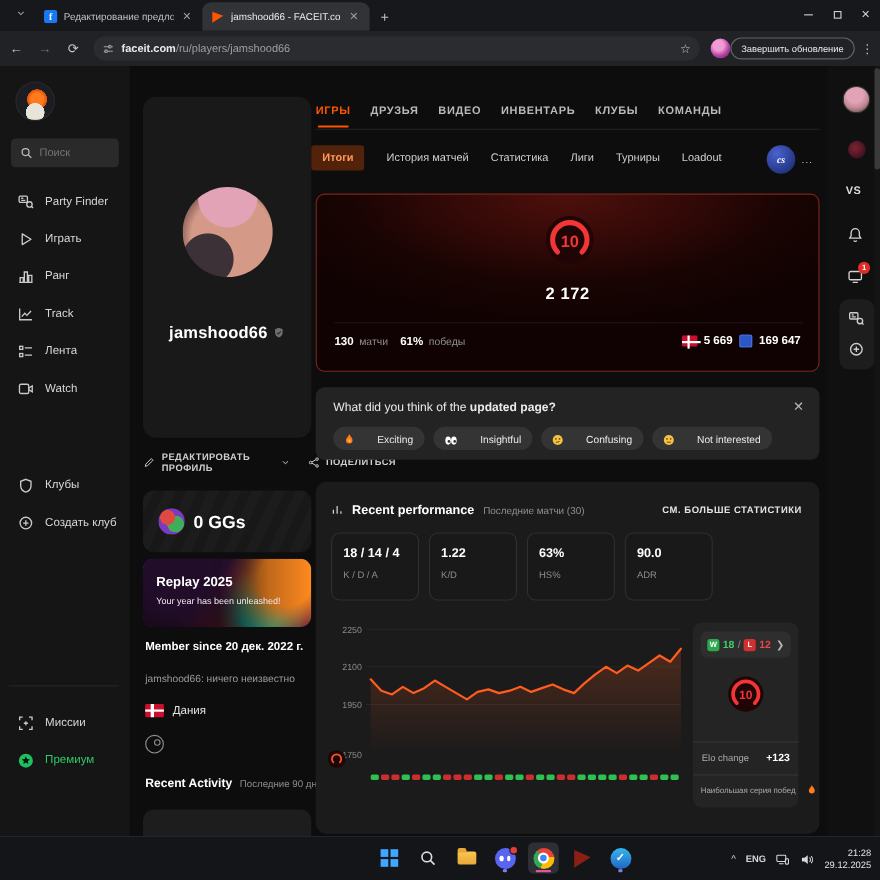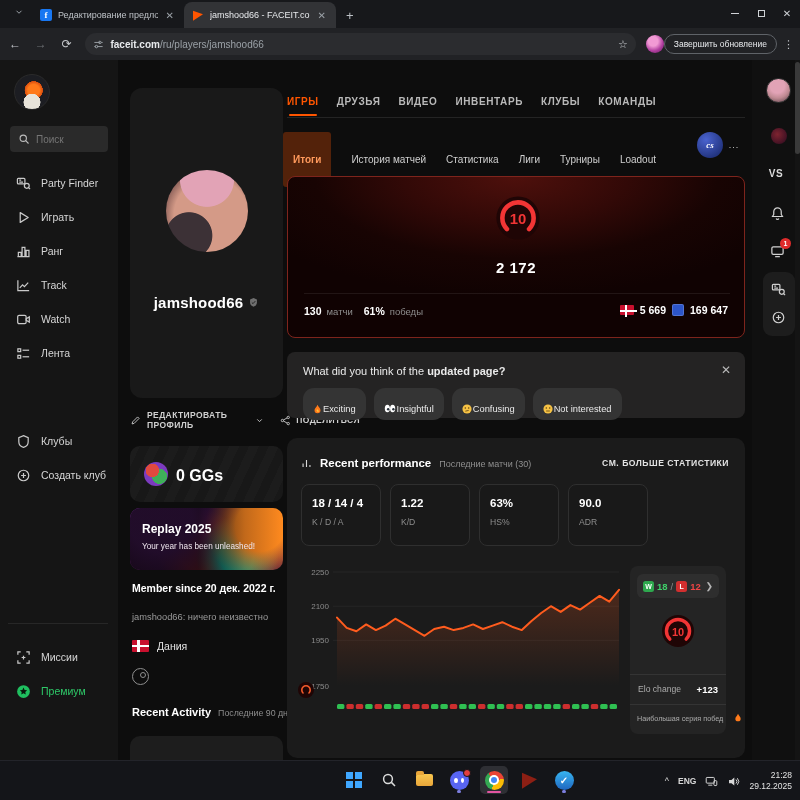--- a/index.html
+++ b/index.html
@@ -79,41 +79,41 @@
   #stub-card{position:absolute;left:130px;top:736px;width:153px;height:24px;border-radius:10px 10px 0 0;background:#1d1d1d}
 
   
   #maintabs{position:absolute;left:287px;top:96px;display:flex;gap:18px}
   .maintab{font-size:10px;font-weight:bold;letter-spacing:.6px;color:#b9b9b9;padding-bottom:9px;position:relative}
   .maintab.active{color:#ff5500}
   .maintab.active::after{content:"";position:absolute;left:2px;right:2px;bottom:0;height:2px;background:#ff5500;border-radius:1px}
   #maintabs-divider{position:absolute;left:287px;top:117px;width:458px;height:1px;background:#242424}
   #subtabs{position:absolute;left:283px;top:132px;display:flex;align-items:center;gap:20px}
   .subtab{font-size:10px;color:#cfcfcf;white-space:nowrap}
-  .subtab.active{color:#ff9a5c;background:#53220a;border-radius:3px;padding:22px 10px;font-weight:bold}
+  .subtab.active{color:#ff9a5c;background:#53220a;border-radius:3px;padding:6px 10px;font-weight:bold}
   #game-icon{position:absolute;left:697px;top:132px;width:26px;height:26px;border-radius:50%;background:radial-gradient(circle at 35% 30%,#4a63cf,#22347f 75%);display:flex;align-items:center;justify-content:center;font-size:9px;font-style:italic;font-weight:bold;color:#fff;font-family:"Liberation Serif",serif}
   #more-games{position:absolute;left:726px;top:138px;width:16px;height:14px;border-radius:3px;color:#cfcfcf;font-size:9px;letter-spacing:1px;display:flex;align-items:center;justify-content:center}
 
   #elo-panel{position:absolute;left:287px;top:176px;width:458px;height:162px;border:1px solid #7e241c;border-radius:8px;background:radial-gradient(ellipse 65% 75% at 50% 0%,#4e100c 0%,#320907 38%,#180403 68%,#100202 100%)}
   #elo-level{position:absolute;left:207px;top:18px}
   #elo-value{position:absolute;left:0;top:82px;width:100%;text-align:center;font-size:15px;font-weight:bold;color:#fff;letter-spacing:.5px}
   #elo-divider{position:absolute;left:16px;top:116px;width:426px;height:1px;background:rgba(255,255,255,.08)}
   #elo-meta-left{position:absolute;left:16px;top:128px;display:flex;align-items:baseline;gap:5px;font-size:10.5px}
   #elo-meta-left b{color:#fff}
   #elo-meta-left span{color:#8e8e8e;font-size:9.5px}
   #elo-meta-right{position:absolute;right:16px;top:127px;display:flex;align-items:center;gap:6px;font-size:10.5px}
   #elo-meta-right b{color:#fff}
   .eu-badge{width:12px;height:12px;border-radius:2px;background:#2c55c9;box-shadow:inset 0 0 0 1px rgba(255,255,255,.18)}
 
   #feedback{position:absolute;left:287px;top:352px;width:458px;height:66px;background:#242323;border-radius:8px}
   #feedback-q{position:absolute;left:16px;top:13px;font-size:11px;color:#eaeaea}
   #feedback-q b{font-weight:bold}
   #feedback-close{position:absolute;right:14px;top:11px;color:#b9b9b9;font-size:12px}
   #feedback-pills{position:absolute;left:16px;top:36px;display:flex;gap:8px}
-  .pill{height:21px;background:#343434;border-radius:11px;display:flex;align-items:flex-start;gap:1px;padding:16px 10px;font-size:9.3px;color:#e9e9e9;white-space:nowrap}
+  .pill{height:21px;background:#343434;border-radius:11px;display:flex;align-items:flex-end;gap:21px;padding:4px 10px;font-size:9.3px;color:#e9e9e9;white-space:nowrap}
 
   #perf-panel{position:absolute;left:287px;top:438px;width:458px;height:320px;background:#1b1b1b;border-radius:10px}
   #perf-header{position:absolute;left:14px;top:18px;display:flex;align-items:baseline;gap:8px}
   #perf-title{font-size:11.5px;font-weight:bold;color:#fff}
   #perf-sub{font-size:9px;color:#8f8f8f}
   #perf-bars-icon{color:#d9d9d9;position:relative;top:2px}
   #perf-link{position:absolute;right:16px;top:20px;font-size:8.6px;font-weight:bold;letter-spacing:.5px;color:#e3e3e3}
   #stat-cards{position:absolute;left:14px;top:46px;display:flex;gap:9px}
   .stat-card{width:80px;height:62px;border:1px solid #2f2f2f;border-radius:8px;background:#191919;padding:12px 0 0 10px}
   .stat-card .v{font-size:11.5px;font-weight:bold;color:#fff;white-space:nowrap}
@@ -277,36 +277,36 @@
             <svg width="15" height="15" viewBox="0 0 16 16" fill="none" stroke="currentColor" stroke-width="1.3">
               <path d="M2 2.5v11h12"></path>
               <path d="M4 10.5l3-3.2 2 2 4-4.3"></path>
             </svg>
           </span>
           <span>Track</span>
         </div>
         <div class="navitem">
           <span class="icn">
             <svg width="15" height="15" viewBox="0 0 16 16" fill="none" stroke="currentColor" stroke-width="1.3">
-              <rect x="1.8" y="3.5" width="9" height="9" rx="1.5"></rect>
-              <path d="M10.8 7.2l3.4-2v5.6l-3.4-2z"></path>
-            </svg>
-          </span>
-          <span>Watch</span>
-        </div>
-        <div class="navitem">
-          <span class="icn">
-            <svg width="15" height="15" viewBox="0 0 16 16" fill="none" stroke="currentColor" stroke-width="1.3">
               <rect x="2" y="3" width="3" height="3"></rect>
               <path d="M7 4.5h7"></path>
               <rect x="2" y="10" width="3" height="3"></rect>
               <path d="M7 11.5h7"></path>
             </svg>
           </span>
           <span>Лента</span>
+        </div>
+        <div class="navitem">
+          <span class="icn">
+            <svg width="15" height="15" viewBox="0 0 16 16" fill="none" stroke="currentColor" stroke-width="1.3">
+              <rect x="1.8" y="3.5" width="9" height="9" rx="1.5"></rect>
+              <path d="M10.8 7.2l3.4-2v5.6l-3.4-2z"></path>
+            </svg>
+          </span>
+          <span>Watch</span>
         </div>
       </div>
     <div class="navgroup" id="navgroup-1" style="top:364px">
         <div class="navitem">
           <span class="icn">
             <svg width="15" height="15" viewBox="0 0 16 16" fill="none" stroke="currentColor" stroke-width="1.3">
               <path d="M8 1.8l5 2v4.4c0 3-2.2 5.3-5 6.1-2.8-.8-5-3.1-5-6.1V3.8z"></path>
             </svg>
           </span>
           <span>Клубы</span>

